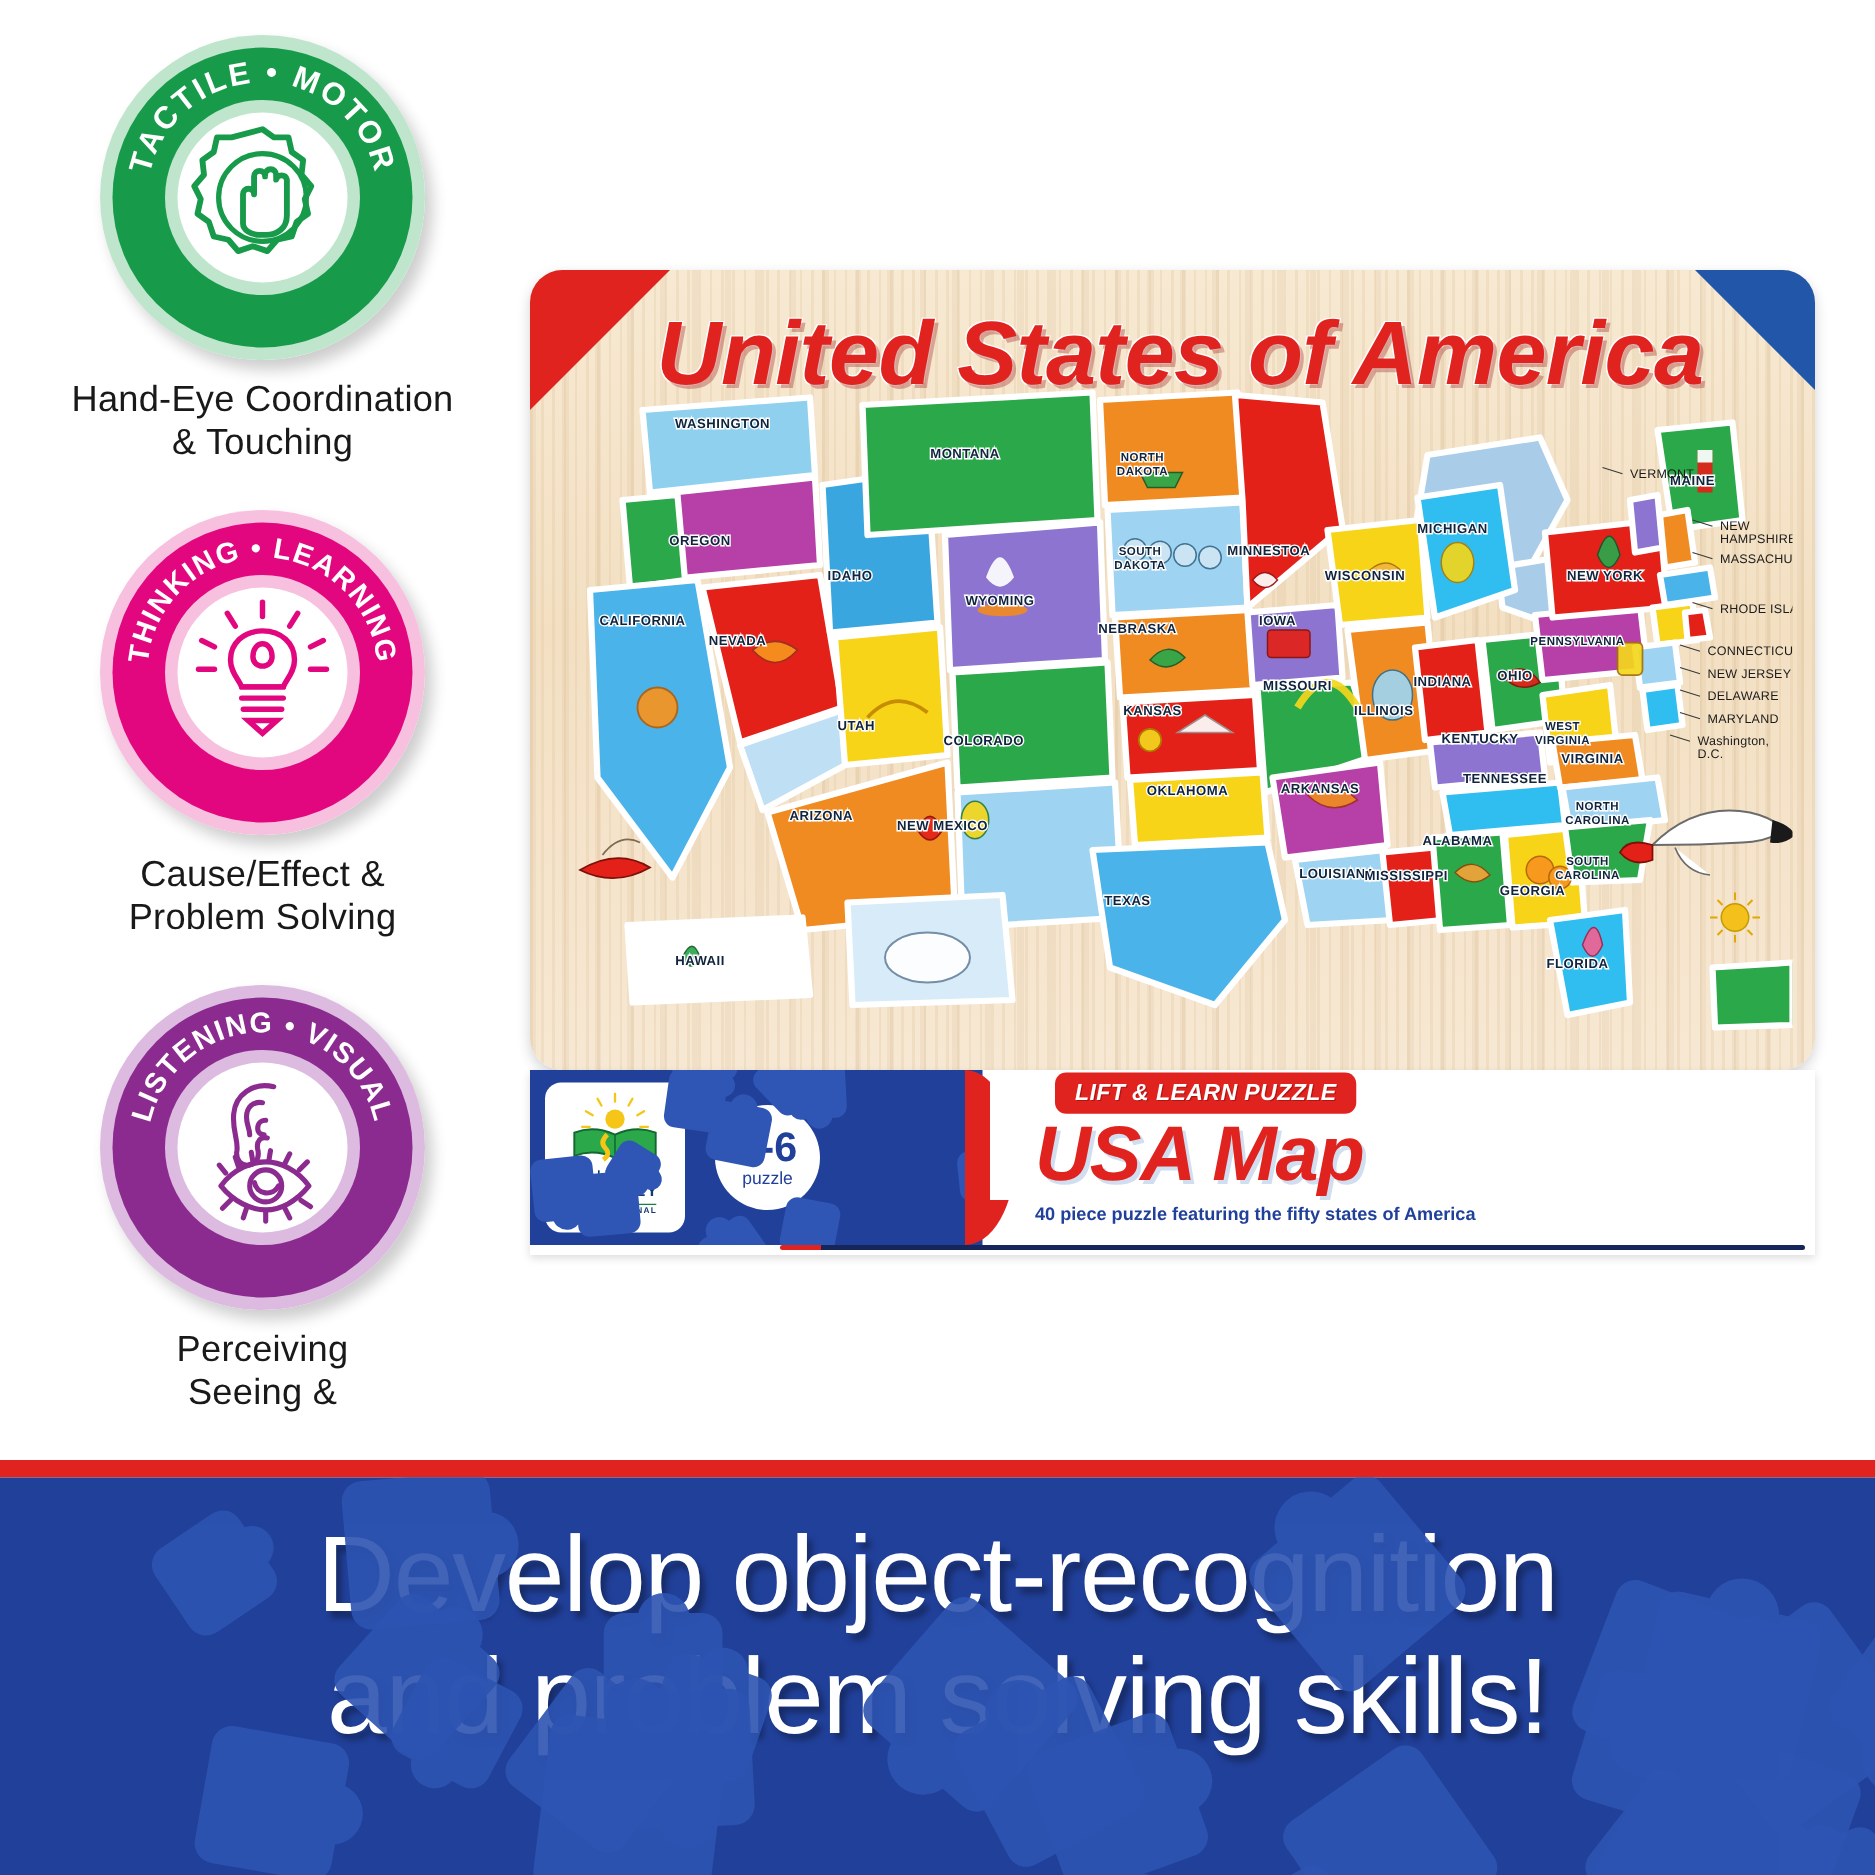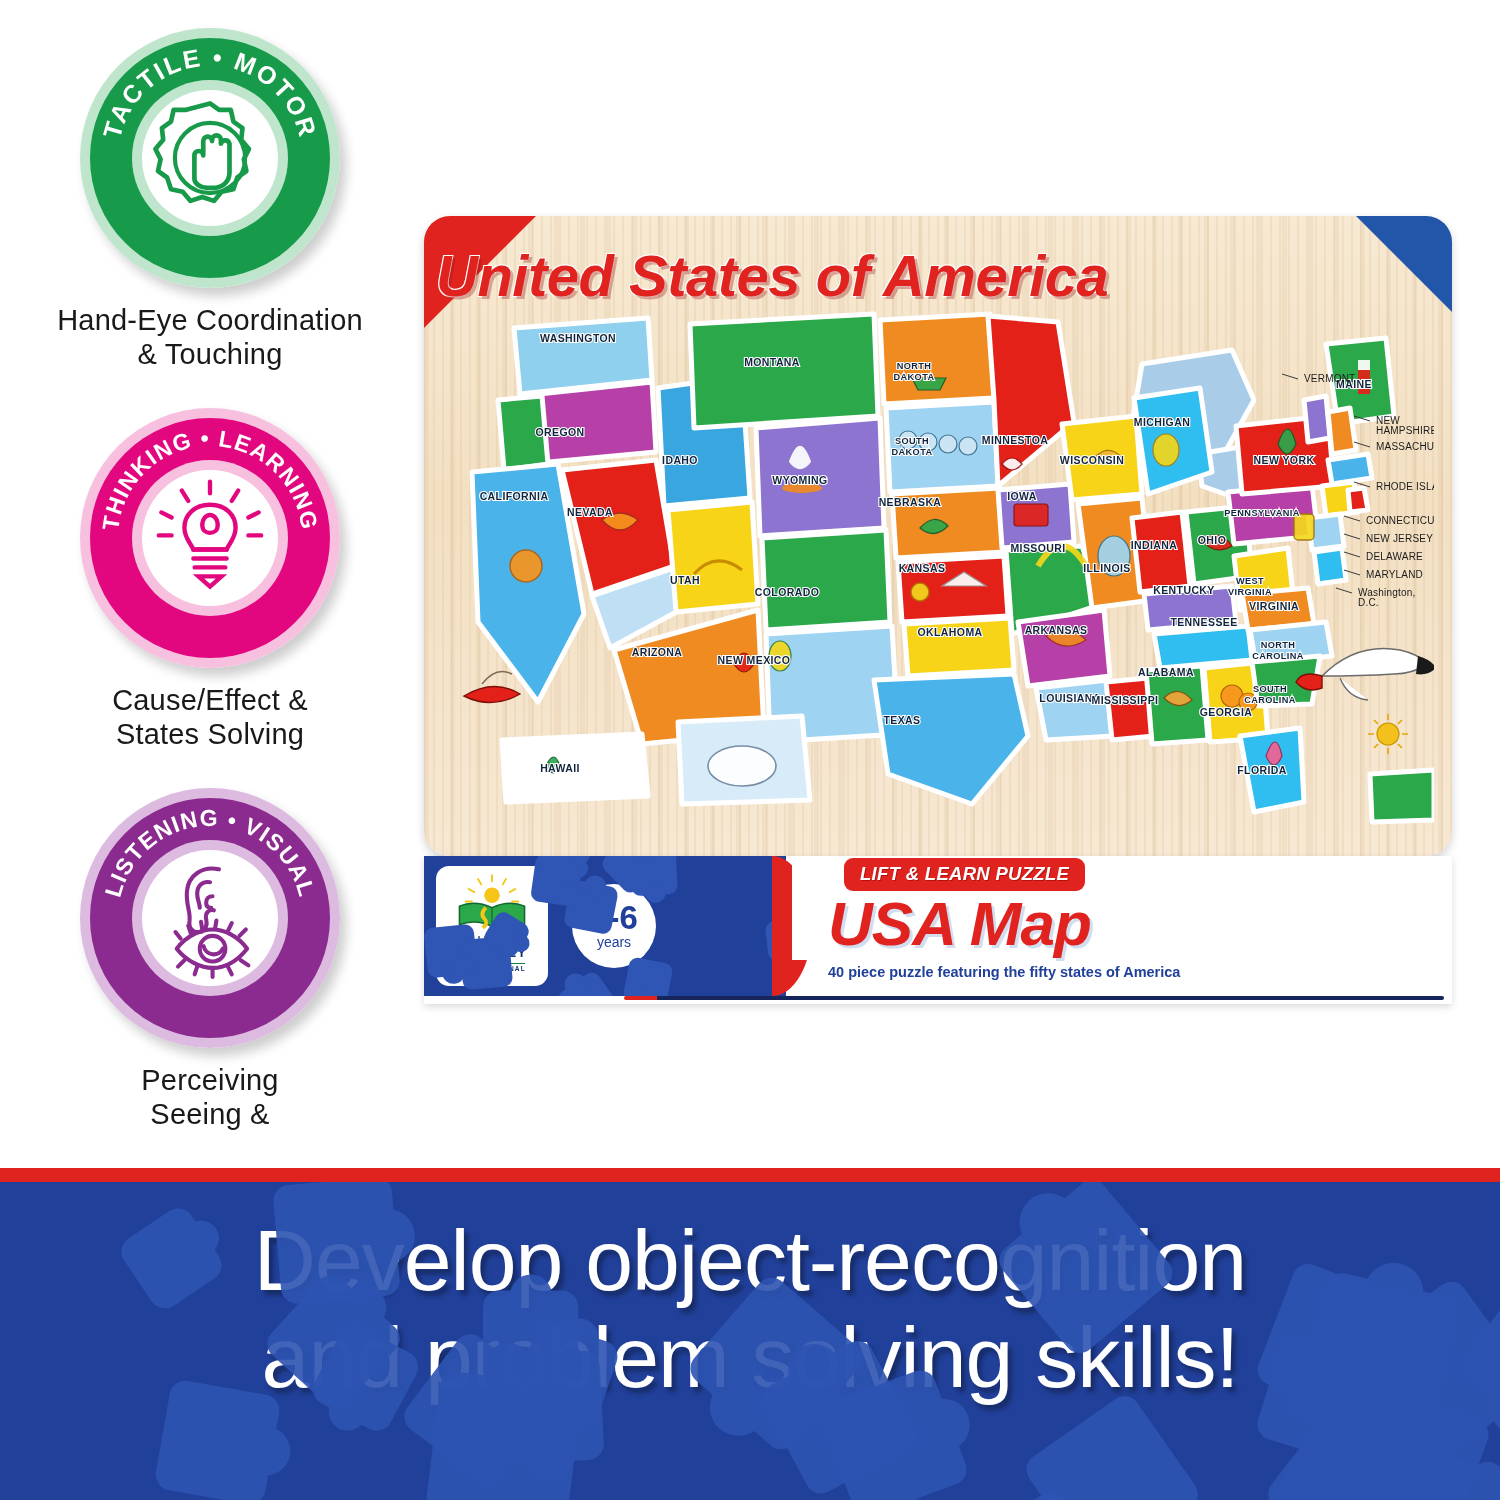--- a/index.html
+++ b/index.html
@@ -30,21 +30,21 @@
          rgba(255,255,255,0) 2px,  rgba(255,255,255,0) 9px),
        repeating-linear-gradient(90deg,
          rgba(185,145,95,.10) 0px, rgba(185,145,95,.10) 5px,
          rgba(255,255,255,0) 5px, rgba(255,255,255,0) 26px),
        linear-gradient(180deg,#f7e9d2 0%, #f3e0c3 45%, #f7e8d3 100%);
      box-shadow:0 4px 10px rgba(0,0,0,.18);}
   .corner-red{position:absolute;left:0;top:0;width:0;height:0;
      border-top:112px solid #e1231f;border-right:112px solid transparent;}
   .corner-blue{position:absolute;right:0;top:0;width:0;height:0;
      border-top:96px solid #2156a8;border-left:96px solid transparent;}
-  .map-title{position:absolute;left:0;right:0;top:26px;font-size:58px;font-weight:bold;
+  .map-title{position:absolute;left:0;right:0;top:26px;text-align:center;font-size:72px;font-weight:bold;
      font-style:italic;color:#e1231f;letter-spacing:-.5px;
      text-shadow:3px 3px 0 rgba(150,20,20,.32), -1px -1px 0 #fff, 1px -1px 0 #fff, -1px 1px 0 #fff;padding-left:12px;}
 
   
   .map-wrap{position:absolute;left:18px;top:88px;width:992px;height:540px;}
   .map-wrap svg{width:100%;height:100%;display:block;}
   .slab{stroke:#ffffff;stroke-width:5;stroke-linejoin:round;}
   .lbl{font-family:"Liberation Sans",sans-serif;fill:#10243d;font-size:10.5px;font-weight:bold;
       letter-spacing:.4px;text-anchor:middle;paint-order:stroke;stroke:#ffffff;stroke-width:2.2px;}
   .lbl.sm{font-size:9.2px;}
@@ -141,21 +141,21 @@
           <g fill="none" stroke="#e2077f" stroke-width="3.4" stroke-linecap="round">
             <path d="M50 24 c-12 0 -20 8 -20 18 0 8 5 12 7 17 h26 c2 -5 7 -9 7 -17 0 -10 -8 -18 -20 -18z"></path>
             <path d="M44 40 c0 -5 3 -8 6 -8 3 0 6 3 6 8 0 4 -3 6 -6 6 -3 0 -6 -2 -6 -6z"></path>
             <path d="M37 59 h26 M37 66 h26 M38 73 h24 M41 80 h18 l-9 8z"></path>
             <path d="M50 6 v9 M28 13 l5 8 M72 13 l-5 8 M12 30 l8 4 M88 30 l-8 4 M10 48 h10 M90 48 h-10"></path>
           </g>
         </svg>
       </div>
       <div class="badge-caption">
         <div>Cause/Effect &amp;</div>
-        <div>States Solving</div>
+        <div>Problem Solving</div>
       </div>
     </div>
 
     <div class="badge-block" style="top:788px">
       <div class="badge-ring">
         <div class="outer-halo" style="background:#ddbbe0"></div>
         <div class="ring" style="background:#8b2a8f"></div>
         <div class="inner-halo" style="background:#ddbbe0"></div>
         <div class="core"></div>
         <svg class="arc-text" viewBox="0 0 260 260">
@@ -393,21 +393,21 @@
           </svg>
           <div class="logo-name">
             <div>THE LEARNING</div>
             <div class="j">JOURNEY</div>
             <div class="logo-rule"></div>
             <span class="intl">INTERNATIONAL</span>
           </div>
         </div>
         <div class="age-badge">
           <div class="big">3-6</div>
-          <div class="small">years</div>
+          <div class="small">puzzle</div>
         </div>
       <div class="pz" style="width: 45.77px; height: 45.77px; left: 206.653px; top: -6.90501px; transform: rotate(87deg);"></div>
           <div class="pz" style="width: 44.637px; height: 44.637px; left: 183.694px; top: -14.2884px; transform: rotate(316deg);"></div>
           <div class="pz" style="width: 48.1461px; height: 48.1461px; left: 143.368px; top: 26.8879px; transform: rotate(281deg);"></div>
           <div class="pz" style="width: 49.7786px; height: 49.7786px; left: 2.31752px; top: 69.7102px; transform: rotate(84deg);"></div>
           <div class="pz" style="width: 50.1272px; height: 50.1272px; left: 36.6665px; top: 82.0799px; transform: rotate(175deg);"></div>
           <div class="pz" style="width: 44.0617px; height: 44.0617px; left: 202.232px; top: 104.374px; transform: rotate(101deg);"></div>
           <div class="pz" style="width: 47.1292px; height: 47.1292px; left: 109.424px; top: 0.71845px; transform: rotate(278deg);"></div>
           <div class="pz" style="width: 42.4407px; height: 42.4407px; left: 117.724px; top: -14.0724px; transform: rotate(333deg);"></div>
           <div class="pz" style="width: 39.7276px; height: 39.7276px; left: 343.101px; top: 64.1409px; transform: rotate(84deg);"></div>

